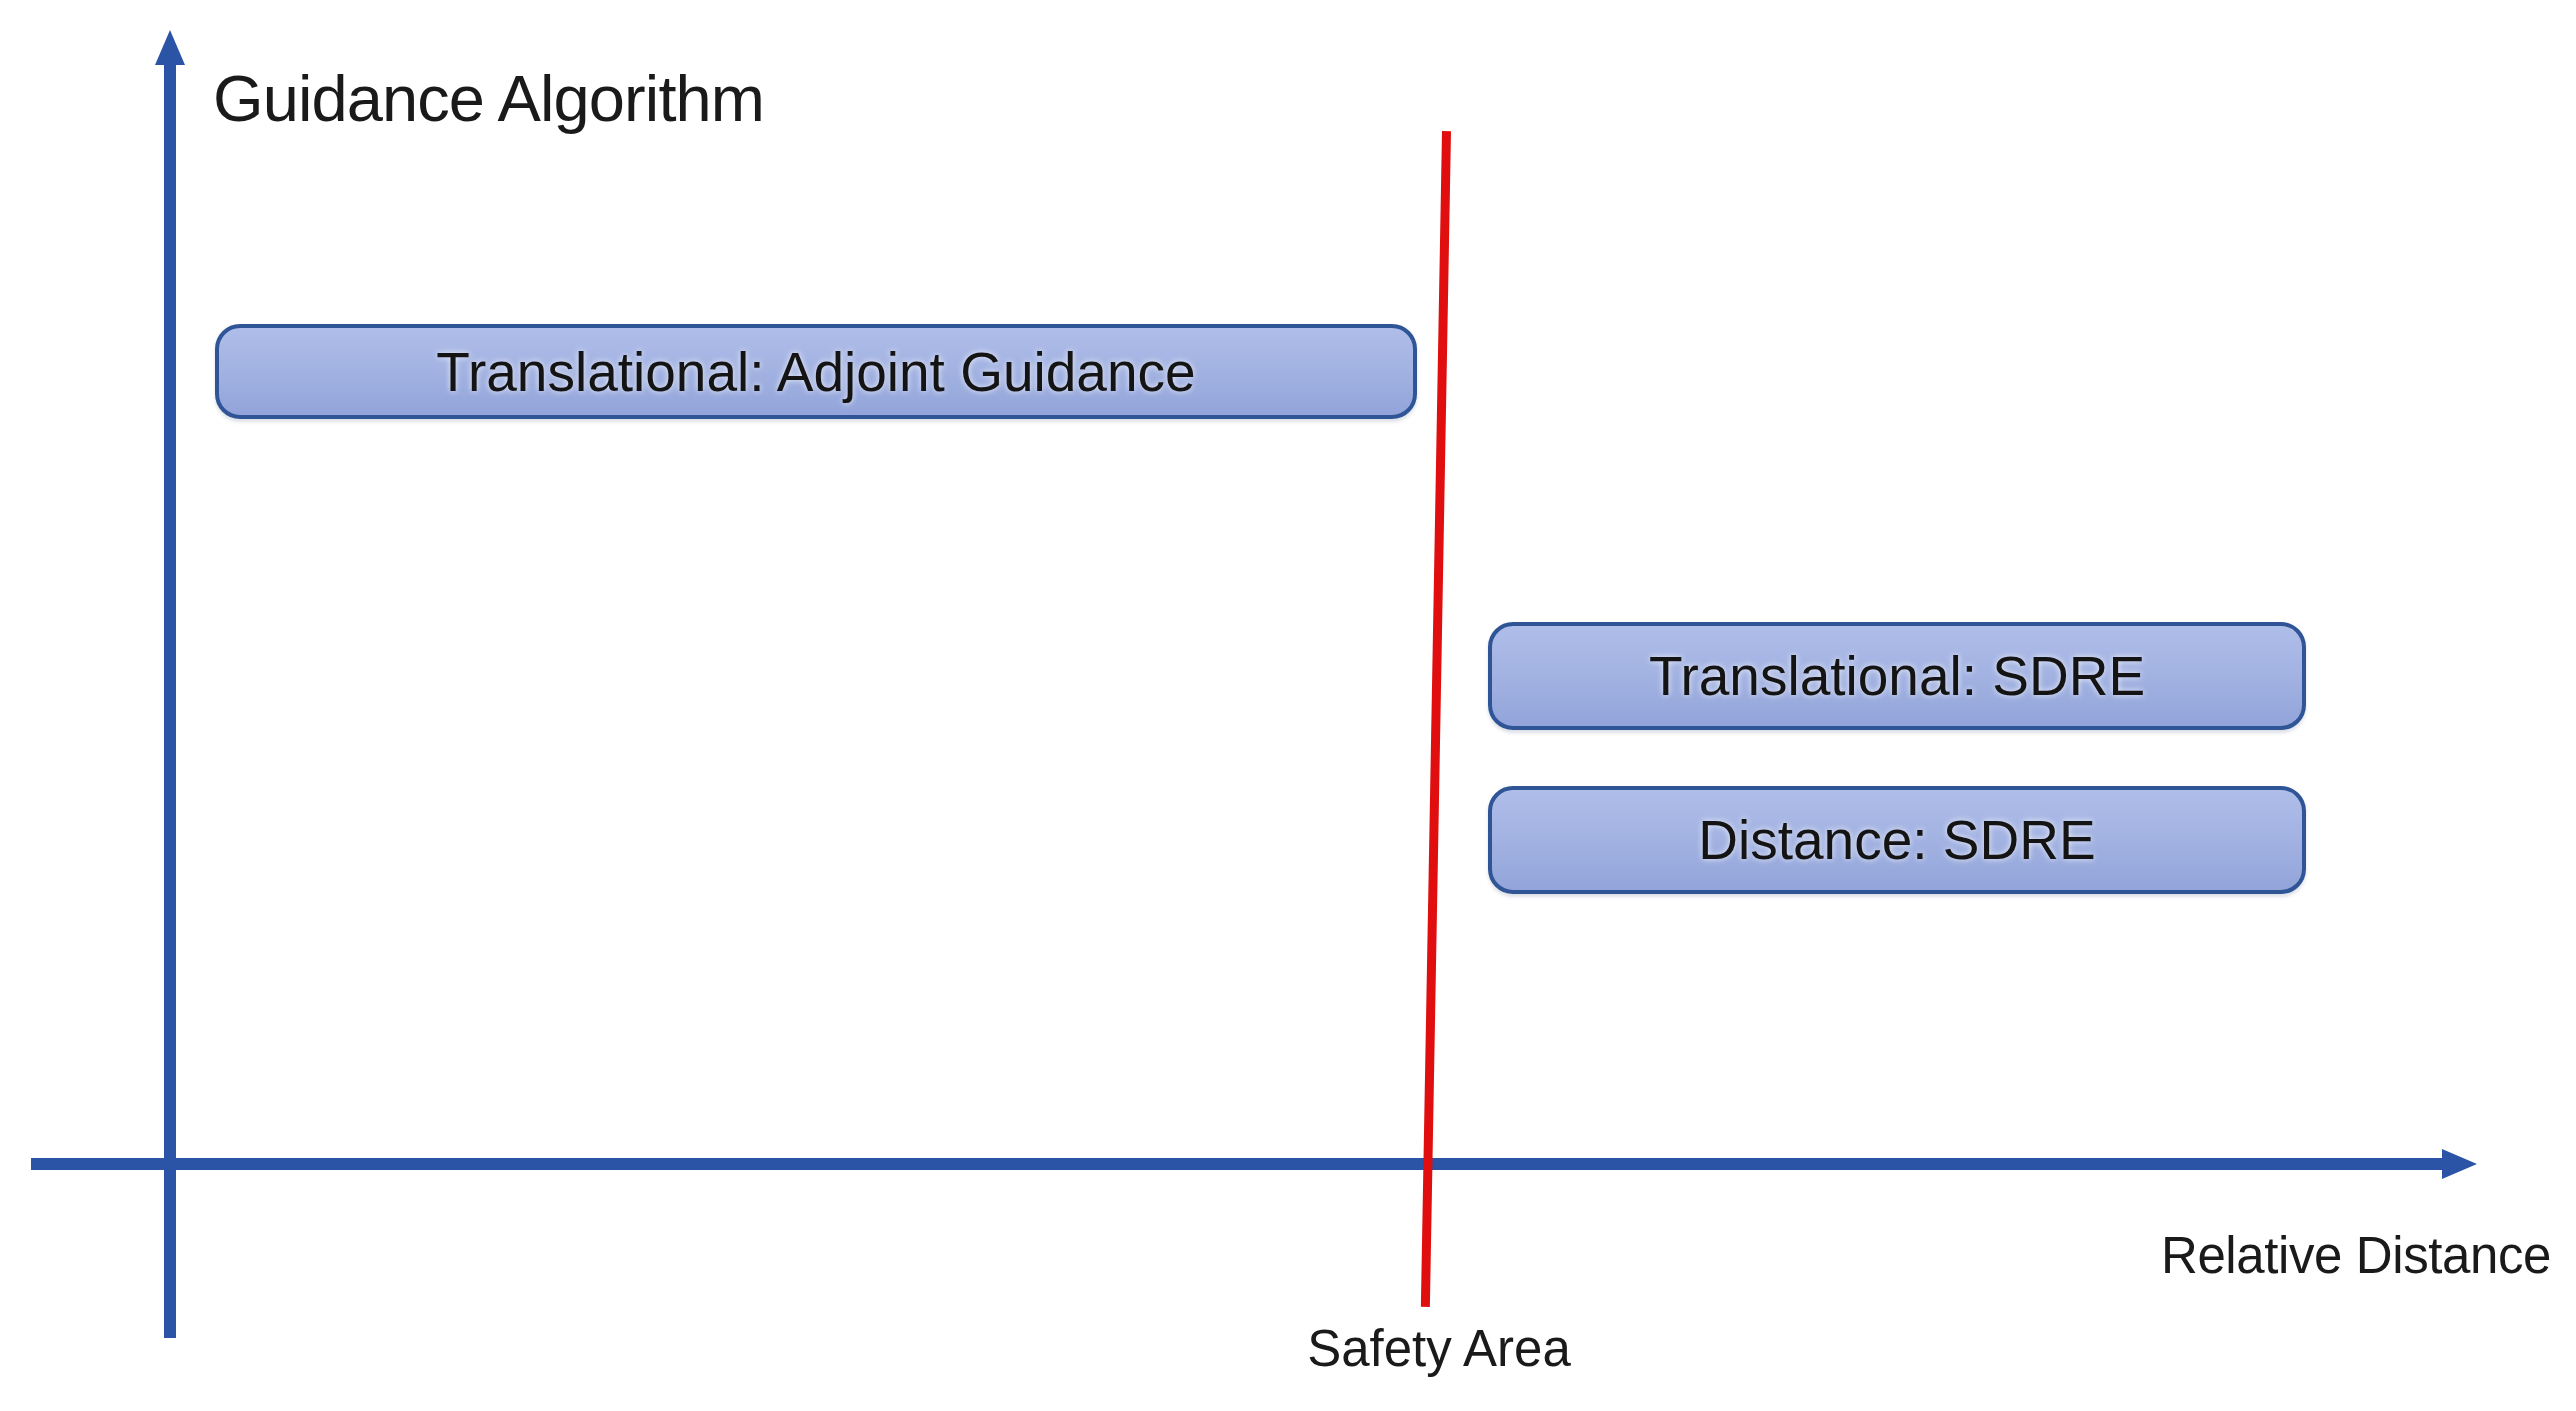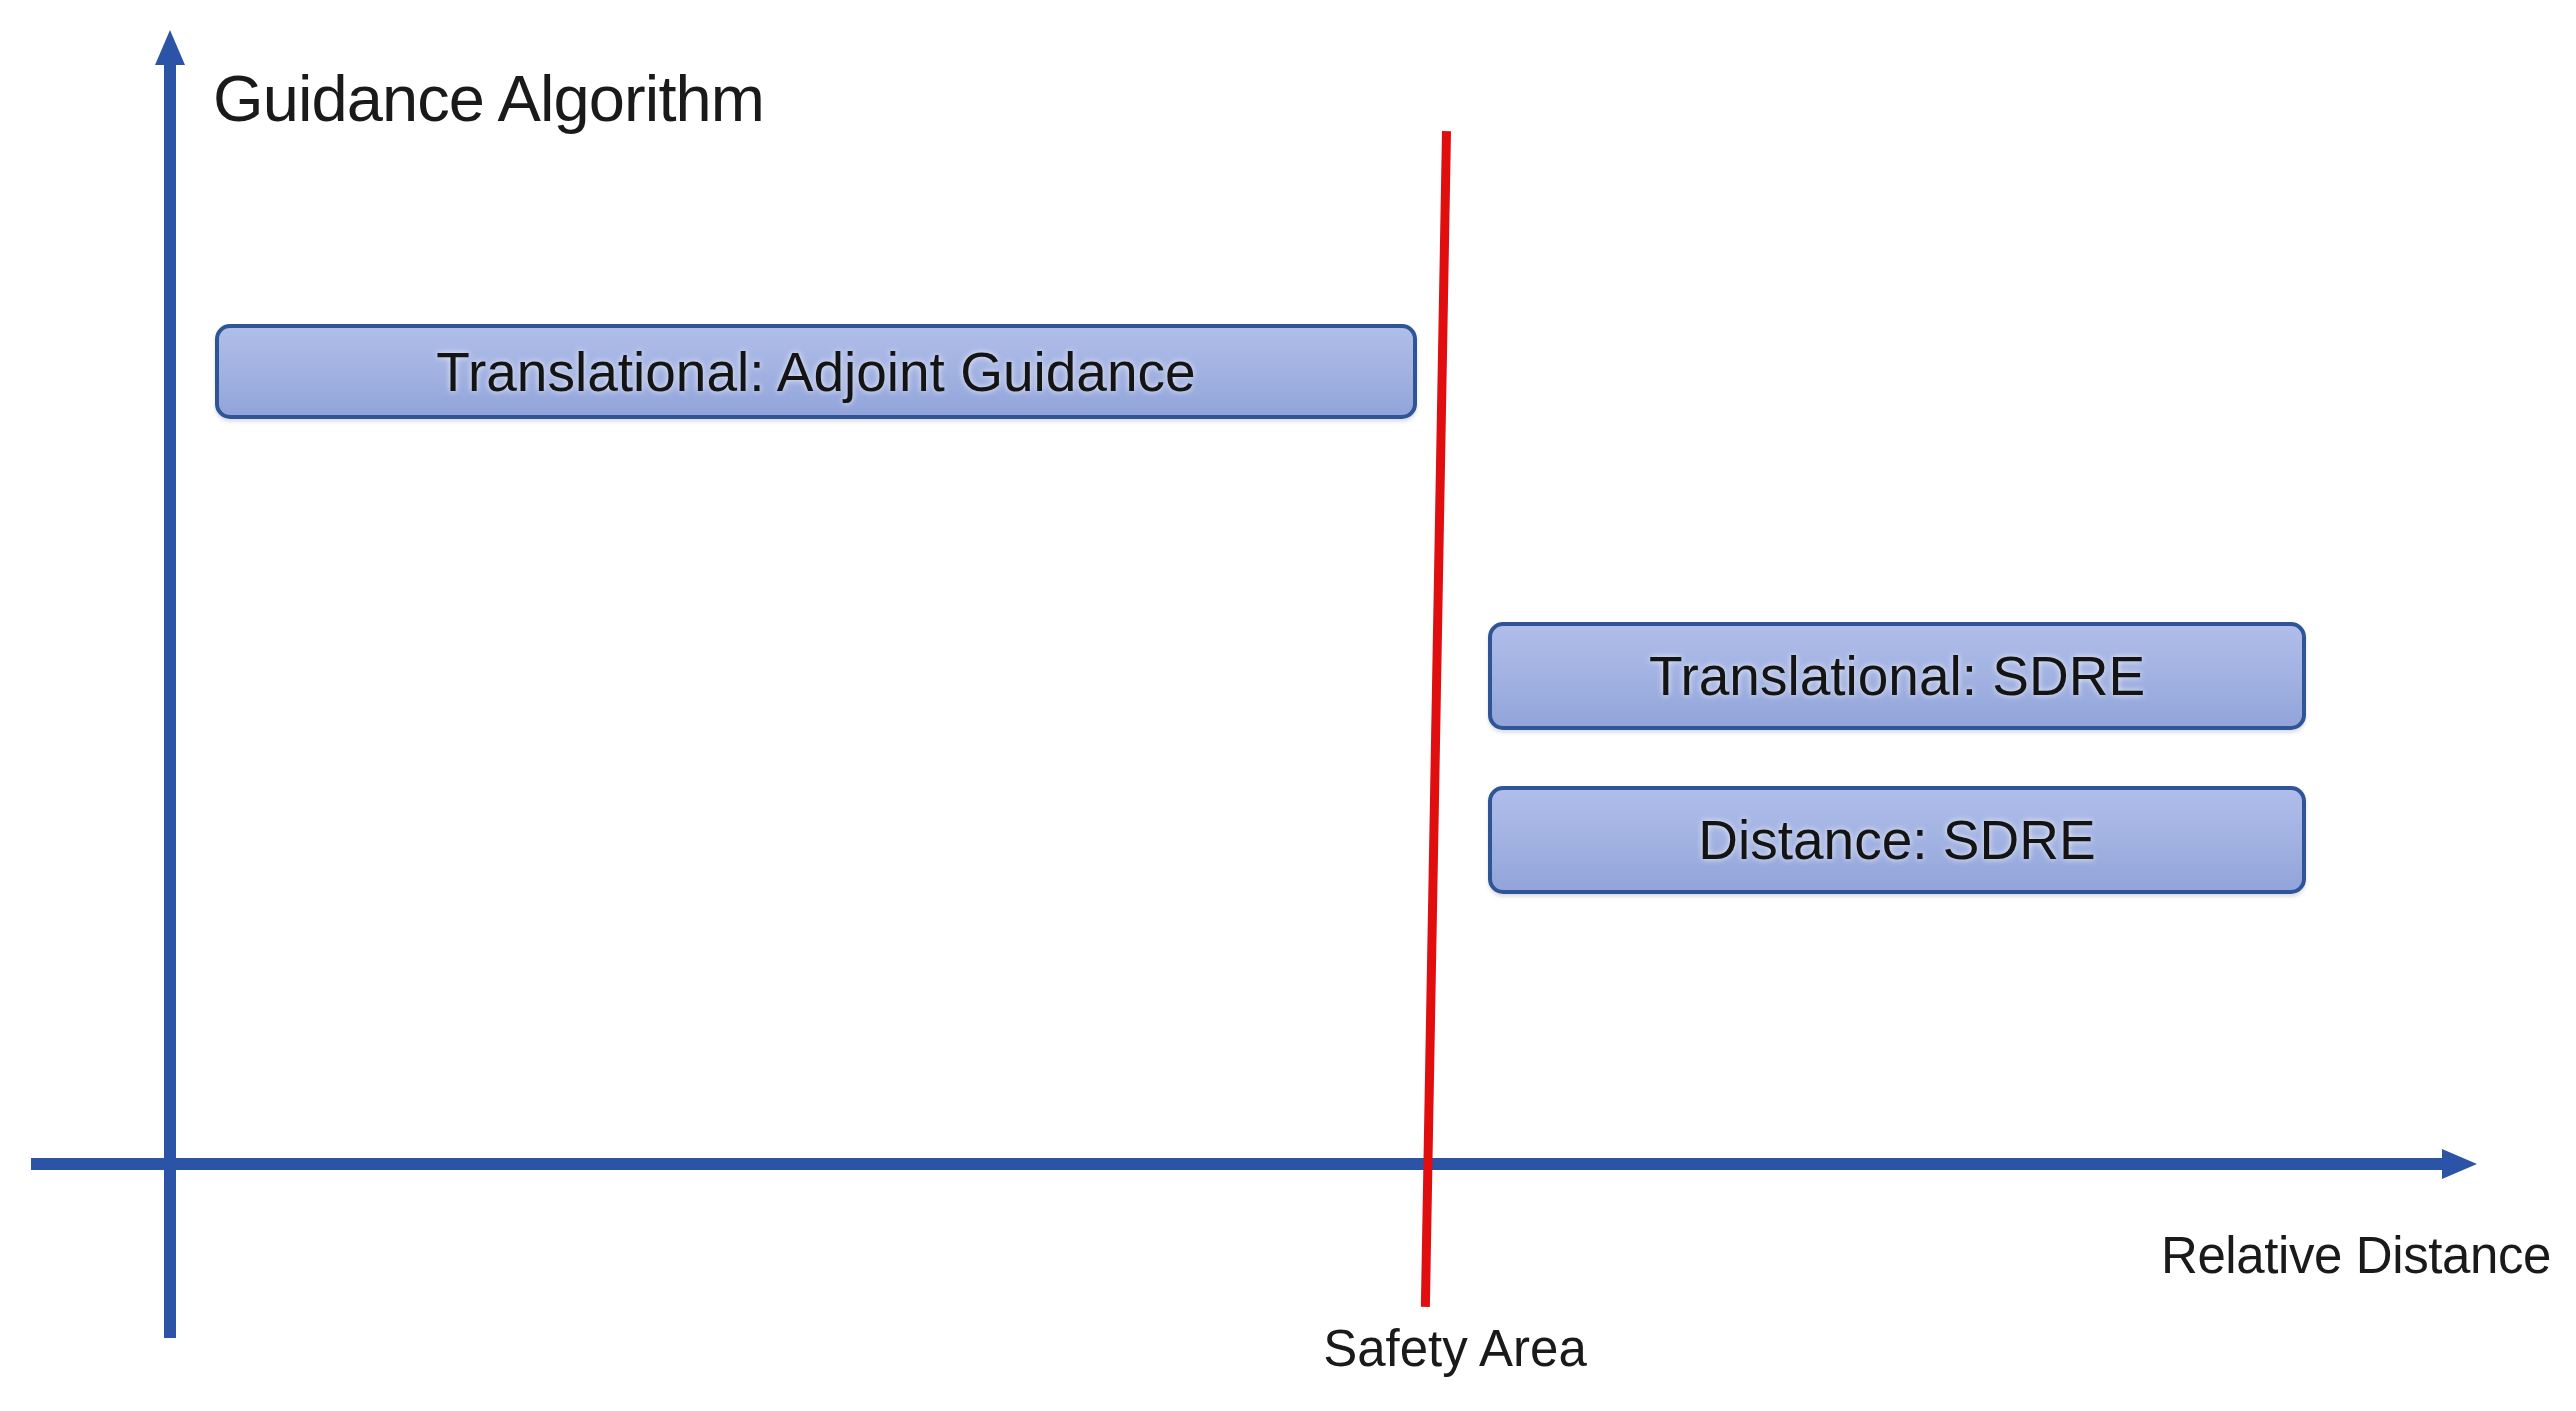--- a/index.html
+++ b/index.html
@@ -91,29 +91,28 @@
   }
   .safety-label {
     position: absolute;
     left: 1439px;
     top: 1322px;
     transform: translateX(-50%);
     font-size: 51px;
     line-height: 1.05;
     color: #1a1a1a;
     white-space: nowrap;
-    margin-left: 16px;
   }
 
   
   .algo-box {
     position: absolute;
     box-sizing: border-box;
     border: 4.4px solid #2f5597;
-    border-radius: 15px;
+    border-radius: 25px;
     background: linear-gradient(to bottom, #afbde9 0%, #a3b3e2 45%, #92a4da 100%);
     display: flex;
     align-items: center;
     justify-content: center;
     box-shadow: 0 2.6px 3.5px rgba(120, 130, 160, 0.25);
   }
   .algo-box .box-label {
     font-size: 55px;
     color: #141414;
     white-space: nowrap;

